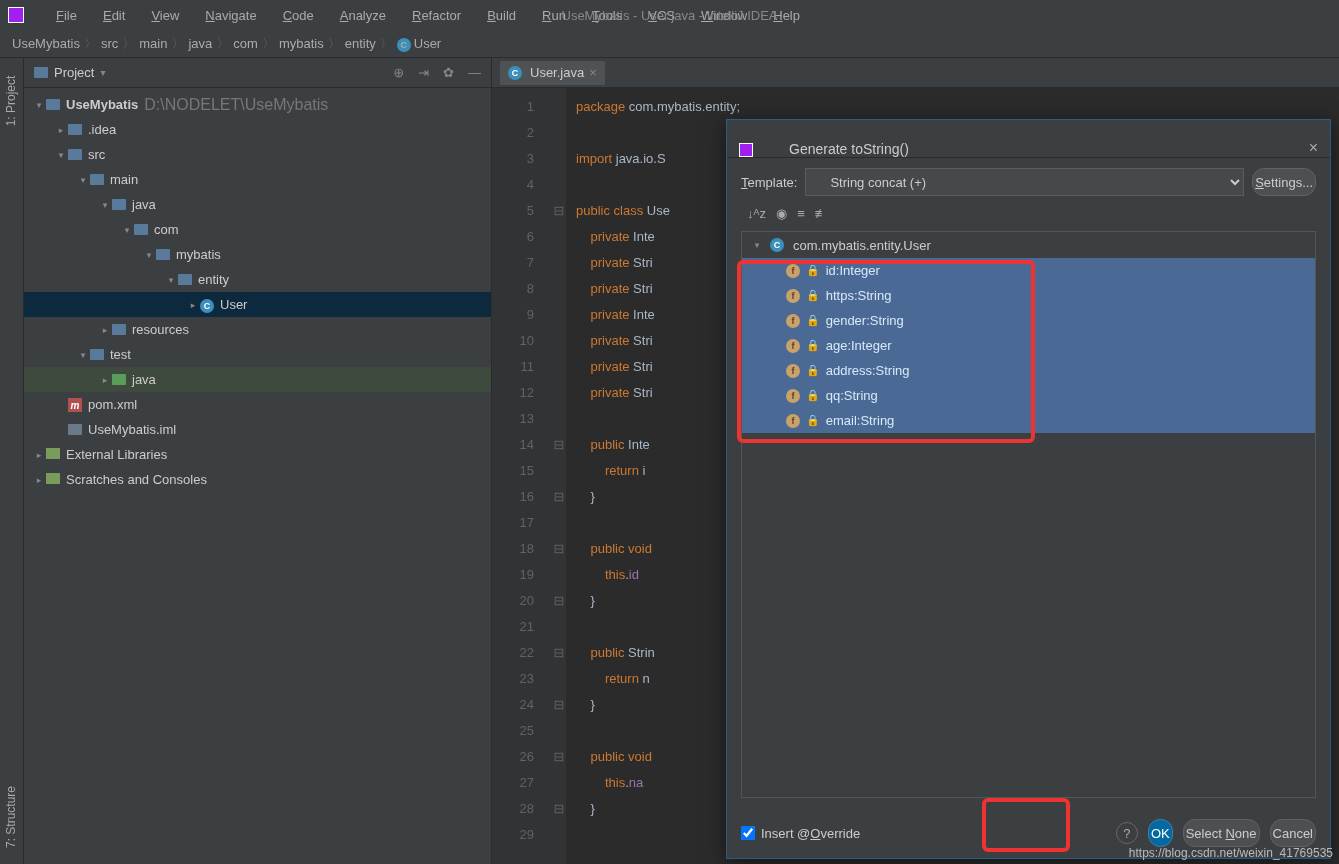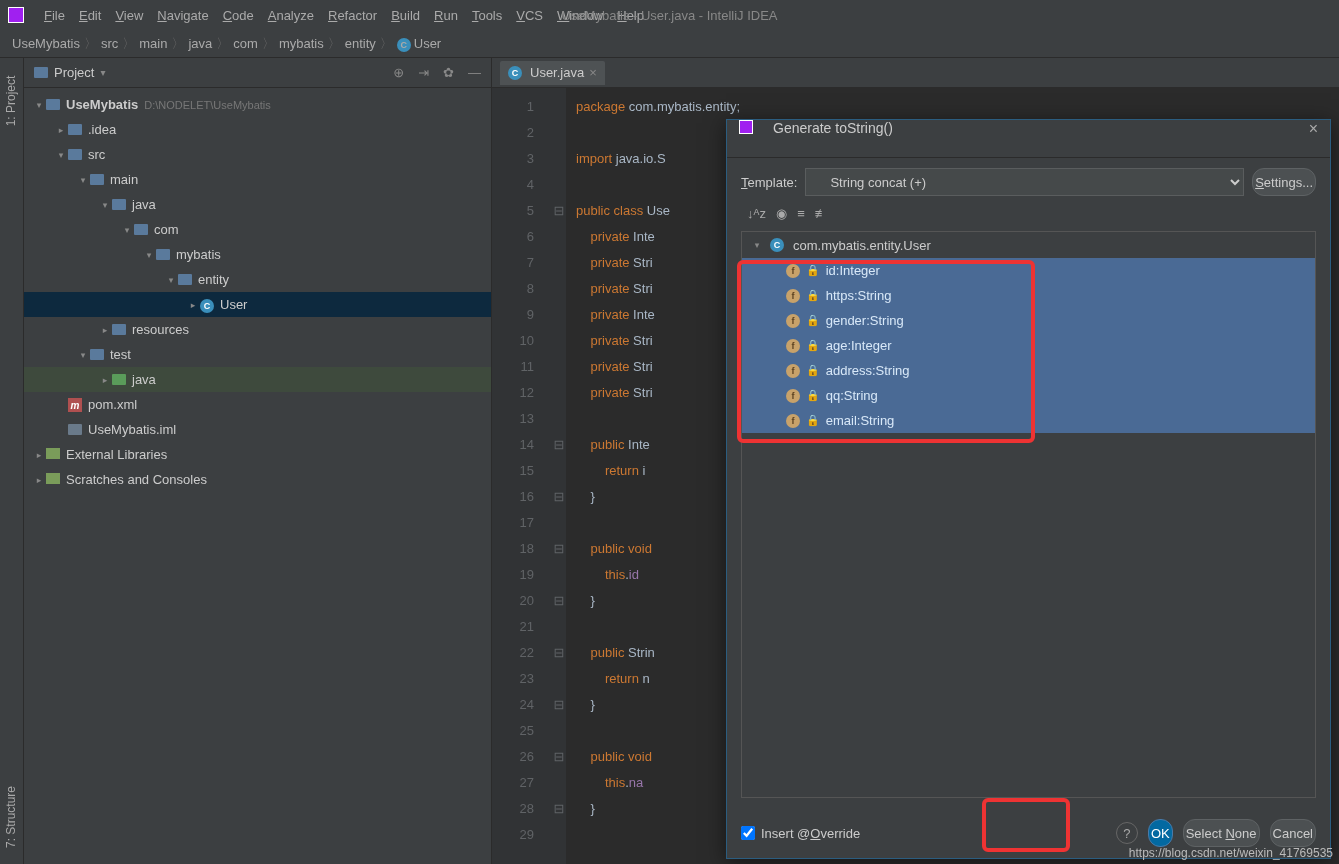--- a/index.html
+++ b/index.html
@@ -1,20 +1,20 @@
 <!DOCTYPE html>
 <html><head>
 <meta charset="utf-8">
 <style>
 * { margin: 0; padding: 0; box-sizing: border-box; font-family: "Segoe UI", Arial, sans-serif; font-size: 13px; }
 body { background: #3c3f41; color: #bbbbbb; width: 1339px; height: 864px; overflow: hidden; position: relative; }
 .titlebar { height: 30px; display: flex; align-items: center; padding: 0 8px; background: #3c3f41; }
 .app-icon { width: 16px; height: 16px; background: #a020f0; border: 1px solid #fff; margin-right: 20px; }
 .menu { display: flex; gap: 14px; }
-.menu span { color: #aaa; cursor: pointer; }
+.menu span { color: #aaa; cursor: pointer; margin-left: 12px; }
 .menu span u { text-decoration: underline; }
 .win-title { margin-left: auto; margin-right: auto; color: #888; position: absolute; left: 50%; transform: translateX(-50%); }
 .breadcrumb { height: 28px; display: flex; align-items: center; padding: 0 12px; background: #3c3f41; border-bottom: 1px solid #2b2b2b; gap: 4px; }
 .breadcrumb span { color: #aaa; }
 .breadcrumb .sep { color: #666; }
 .bc-icon { display: inline-flex; width: 14px; height: 14px; border-radius: 50%; background: #3a8fbb; color: #fff; align-items: center; justify-content: center; font-size: 9px; font-weight: bold; margin-right: 3px; }
 .main-row { display: flex; height: calc(100% - 58px); }
 .left-rail { width: 24px; background: #3c3f41; border-right: 1px solid #2b2b2b; display: flex; flex-direction: column; align-items: center; padding-top: 6px; gap: 20px; }
 .left-rail .rot { transform: rotate(-90deg); white-space: nowrap; color: #aaa; font-size: 12px; margin-top: 30px; }
 .project-panel { width: 468px; background: #3c3f41; border-right: 1px solid #2b2b2b; display: flex; flex-direction: column; }
@@ -30,34 +30,34 @@
 .tw { display: inline-block; width: 14px; text-align: center; color: #888; font-size: 9px; }
 .sp { display: inline-block; }
 .folder-icon { display: inline-block; margin-right: 6px; }
 .fld { width: 14px; height: 11px; background: #5a7a9c; border-radius: 1px; }
 .fld.green { background: #5a9c5a; }
 .c-icon { width: 14px; height: 14px; border-radius: 50%; background: #3a8fbb; color: #fff; font-size: 9px; font-weight: bold; display: inline-flex; align-items: center; justify-content: center; }
 .m-icon { width: 14px; height: 14px; background: #b05050; color: #fff; font-size: 10px; font-weight: bold; display: inline-flex; align-items: center; justify-content: center; font-style: italic; }
 .lib-icon { width: 14px; height: 11px; background: #7a9c5a; display: inline-block; }
 .tree-row .name { color: #ccc; }
 .tree-row .bold { font-weight: bold; }
-.tree-row .path { color: #777; margin-left: 6px; font-size: 11px; }
+.tree-row .path { color: #777; margin-left: 6px; font-size: 16px; }
 .editor-area { flex: 1; display: flex; flex-direction: column; background: #2b2b2b; }
 .editor-tabs { height: 30px; display: flex; align-items: center; background: #3c3f41; border-bottom: 1px solid #2b2b2b; padding-left: 8px; gap: 6px; }
 .editor-tab { height: 24px; display: flex; align-items: center; gap: 5px; padding: 0 8px; background: #4e5254; border-radius: 2px 2px 0 0; color: #ccc; }
 .editor-tab .close { color: #888; cursor: pointer; }
 .code-area { flex: 1; display: flex; overflow: hidden; font-family: "Consolas","Courier New",monospace; font-size: 14px; line-height: 26px; }
 .gutter { width: 60px; background: #313335; color: #606366; text-align: right; padding: 6px 18px 6px 0; }
 .gutter-fold { width: 14px; background: #313335; padding-top: 6px; color: #606366; font-size: 10px; }
 .gutter-fold div { height: 26px; text-align: center; }
 .code { flex: 1; padding: 6px 0 6px 10px; color: #a9b7c6; white-space: pre; }
 .kw { color: #cc7832; }
 .fld2 { color: #9876aa; }
 .dialog { position: absolute; left: 726px; top: 119px; width: 605px; height: 740px; background: #3c3f41; border: 1px solid #2b5d80; box-shadow: 0 4px 20px rgba(0,0,0,.5); display: flex; flex-direction: column; }
-.dialog-title { height: 38px; display: flex; align-items: flex-start; padding: 0 12px; border-bottom: 1px solid #2b2b2b; gap: 0; }
+.dialog-title { height: 38px; display: flex; align-items: flex-end; padding: 0 12px; border-bottom: 1px solid #2b2b2b; gap: 16px; }
 .dialog-title .t { color: #ccc; font-size: 14px; }
 .dialog-title .close { margin-left: auto; color: #aaa; cursor: pointer; font-size: 16px; }
 .dialog-body { padding: 10px 14px; display: flex; flex-direction: column; gap: 10px; flex: 1; }
 .row-template { display: flex; align-items: center; gap: 8px; }
 .row-template label { color: #ccc; }
 .row-template select { flex: 1; background: #45494a; border: 1px solid #5a5d5e; color: #ccc; height: 28px; padding: 0 20px; }
 .btn { background: #4c5052; border: 1px solid #5e6264; color: #ccc; height: 28px; padding: 0 2px; border-radius: 12px; cursor: pointer; }
 .toolbar2 { display: flex; gap: 10px; color: #aaa; font-size: 14px; padding-left: 6px; }
 .toolbar2 span { cursor: pointer; }
 .fields-box { flex: 1; border: 1px solid #555; background: #3c3f41; overflow: auto; }

